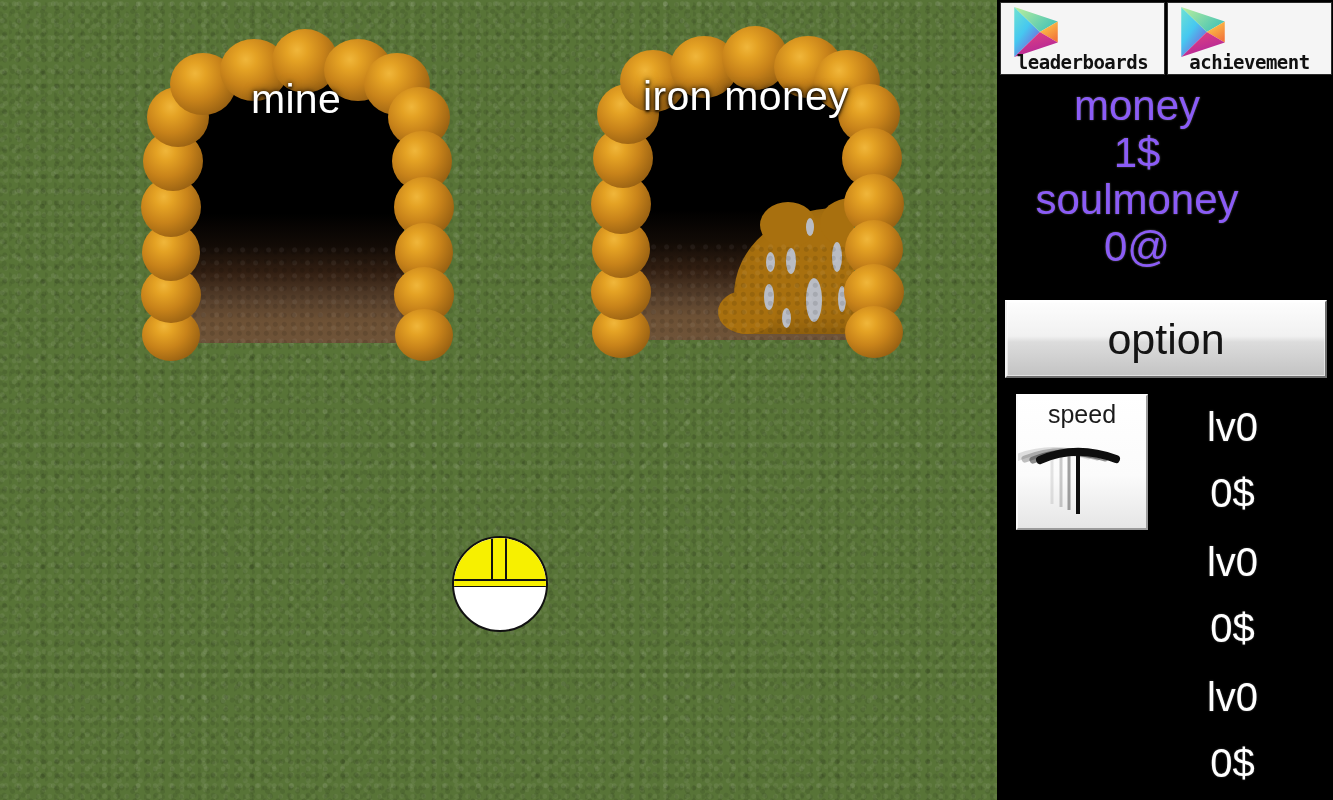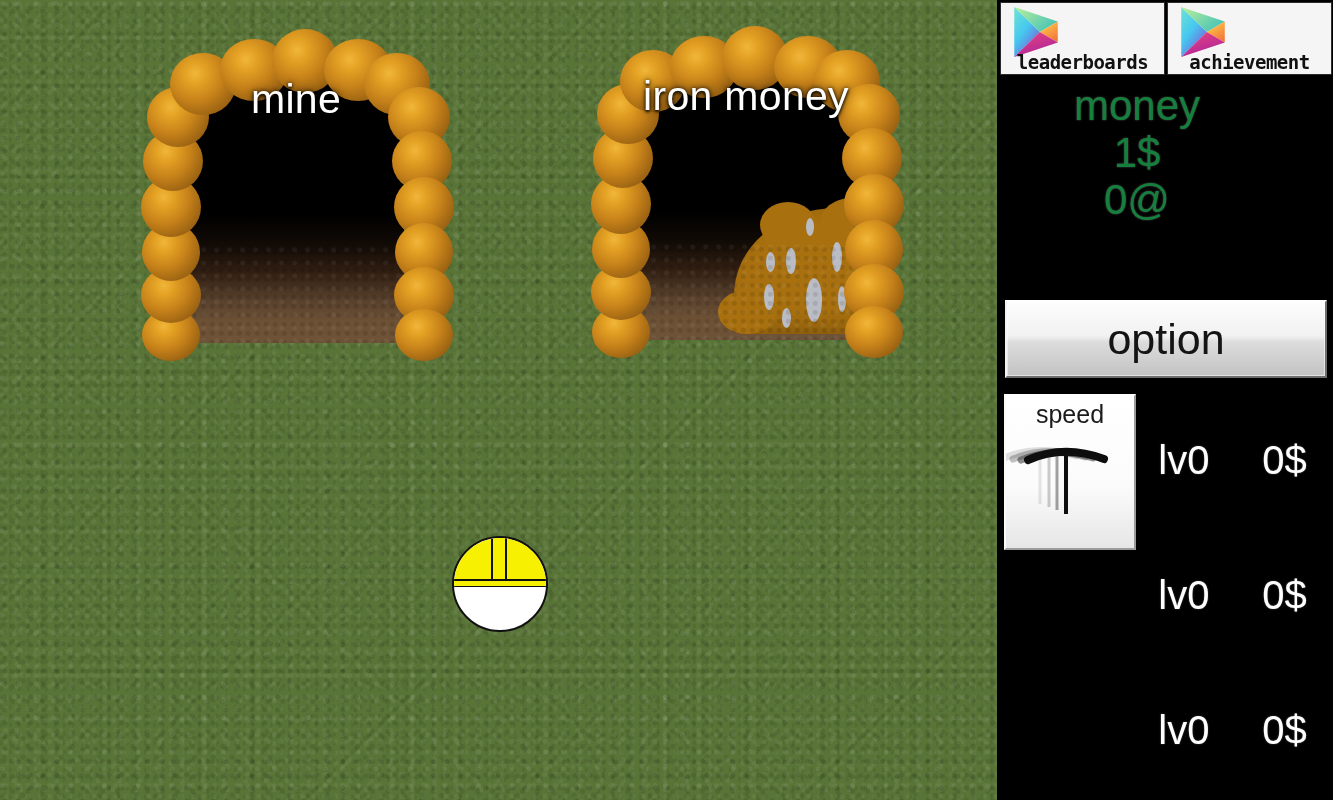--- a/index.html
+++ b/index.html
@@ -217,21 +217,21 @@
     color: #111;
     white-space: nowrap;
     letter-spacing: -.5px;
   }
 
   #money-block {
     position: absolute;
     left: 0; top: 78px;
     width: 280px;
     text-align: center;
-    color: #15803d;
+    color: #8b5cf6;
     font-size: 42px;
     line-height: 1.12;
     padding-top: 4px;
     text-shadow: 0 0 2px rgba(255,255,255,.35);
   }
 
   #option-button {
     position: absolute;
     left: 8px;
     top: 300px;
@@ -258,23 +258,23 @@
     width: 333px;
     height: 406px;
   }
   .upgrade-row {
     position: relative;
     height: 135px;
     width: 100%;
   }
   .upgrade-btn {
     position: absolute;
-    left: 4px; top: 0;
+    left: 16px; top: 0;
     width: 132px;
-    height: 156px;
+    height: 136px;
     background: linear-gradient(to bottom, #ffffff 0%, #fbfbfb 60%, #e6e6e6 100%);
     border: 2px solid #9b9b9b;
     border-top-color: #ffffff;
     border-left-color: #fafafa;
     cursor: pointer;
     overflow: hidden;
   }
   .upgrade-name {
     position: absolute;
     left: 0; top: 4px;
@@ -290,20 +290,21 @@
     width: 100%;
     height: 96px;
   }
   .upgrade-stats {
     position: absolute;
     left: 132px;
     top: 0;
     width: 201px;
     height: 132px;
     display: flex;
+    flex-direction: column;
     justify-content: space-around;
     align-items: center;
     color: #fff;
     font-size: 40px;
     line-height: 1;
     text-shadow: 0 0 2px rgba(255,255,255,.3);
   }
 </style>
 </head>
 <body>
@@ -431,20 +432,21 @@
             <polygon points="4,108 58,55 96,77" fill="url(#gpD)"></polygon>
           </svg>
         </span>
         <span class="social-label">achievement</span>
       </div>
     </div>
 
     <div id="money-block">
       <div>money</div>
       <div>1$</div>
+      <div>soulmoney</div>
       <div>0@</div>
     </div>
 
     <div id="option-button">
       <span>option</span>
     </div>
 
     <div id="upgrades">
 
       <div class="upgrade-row">

